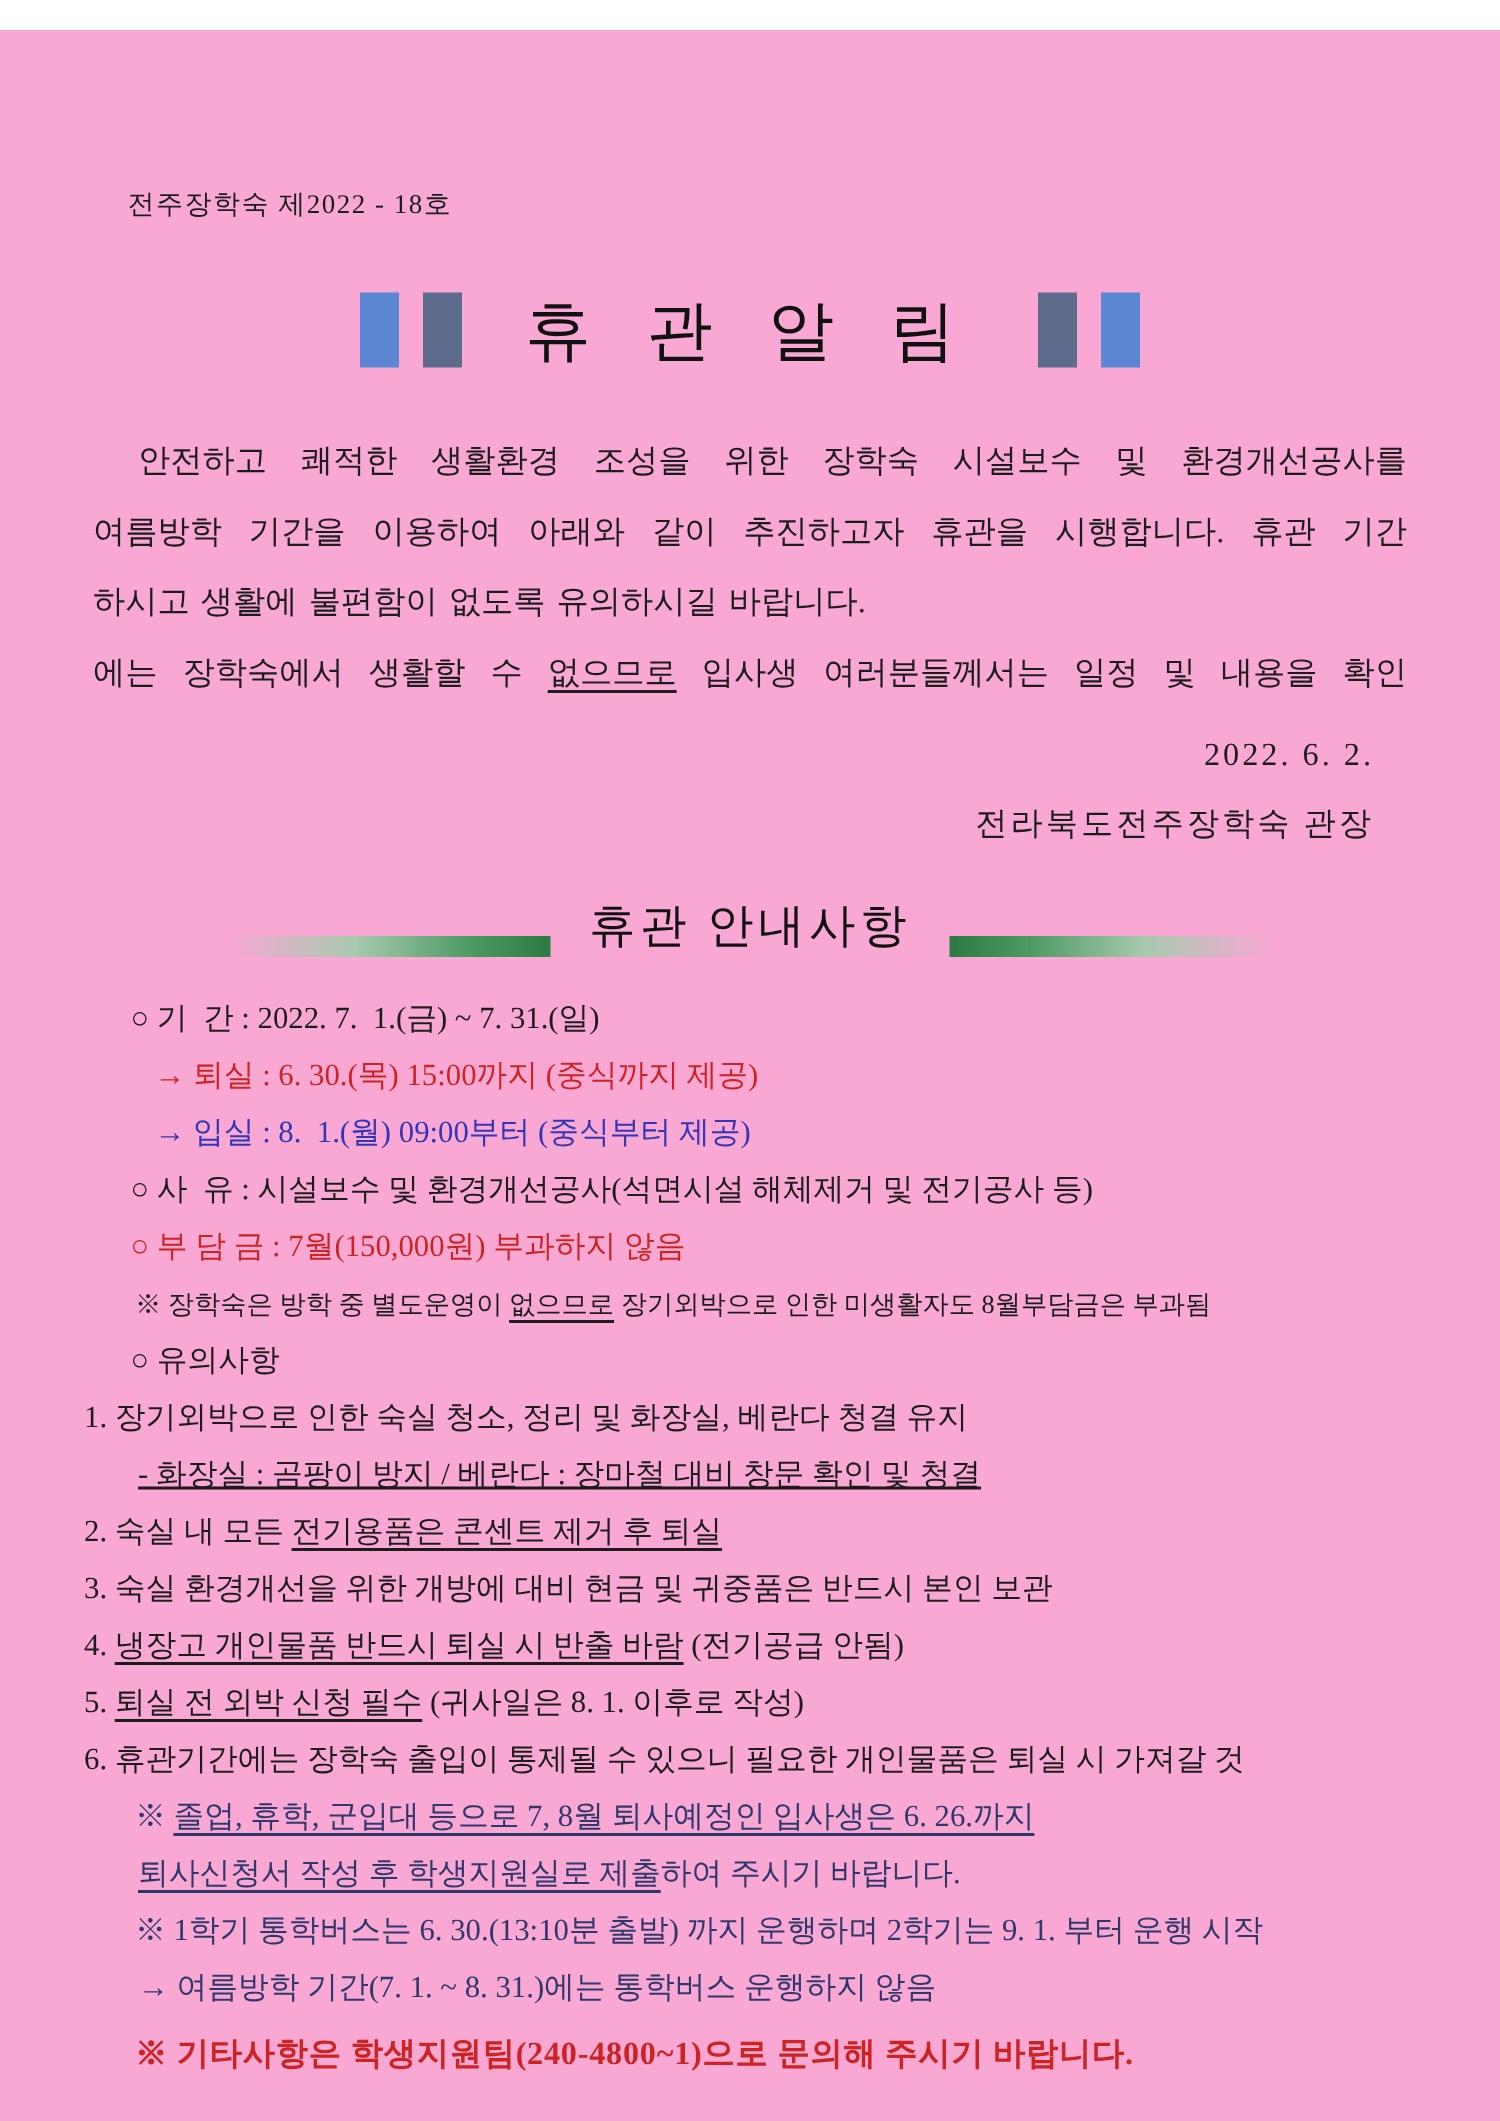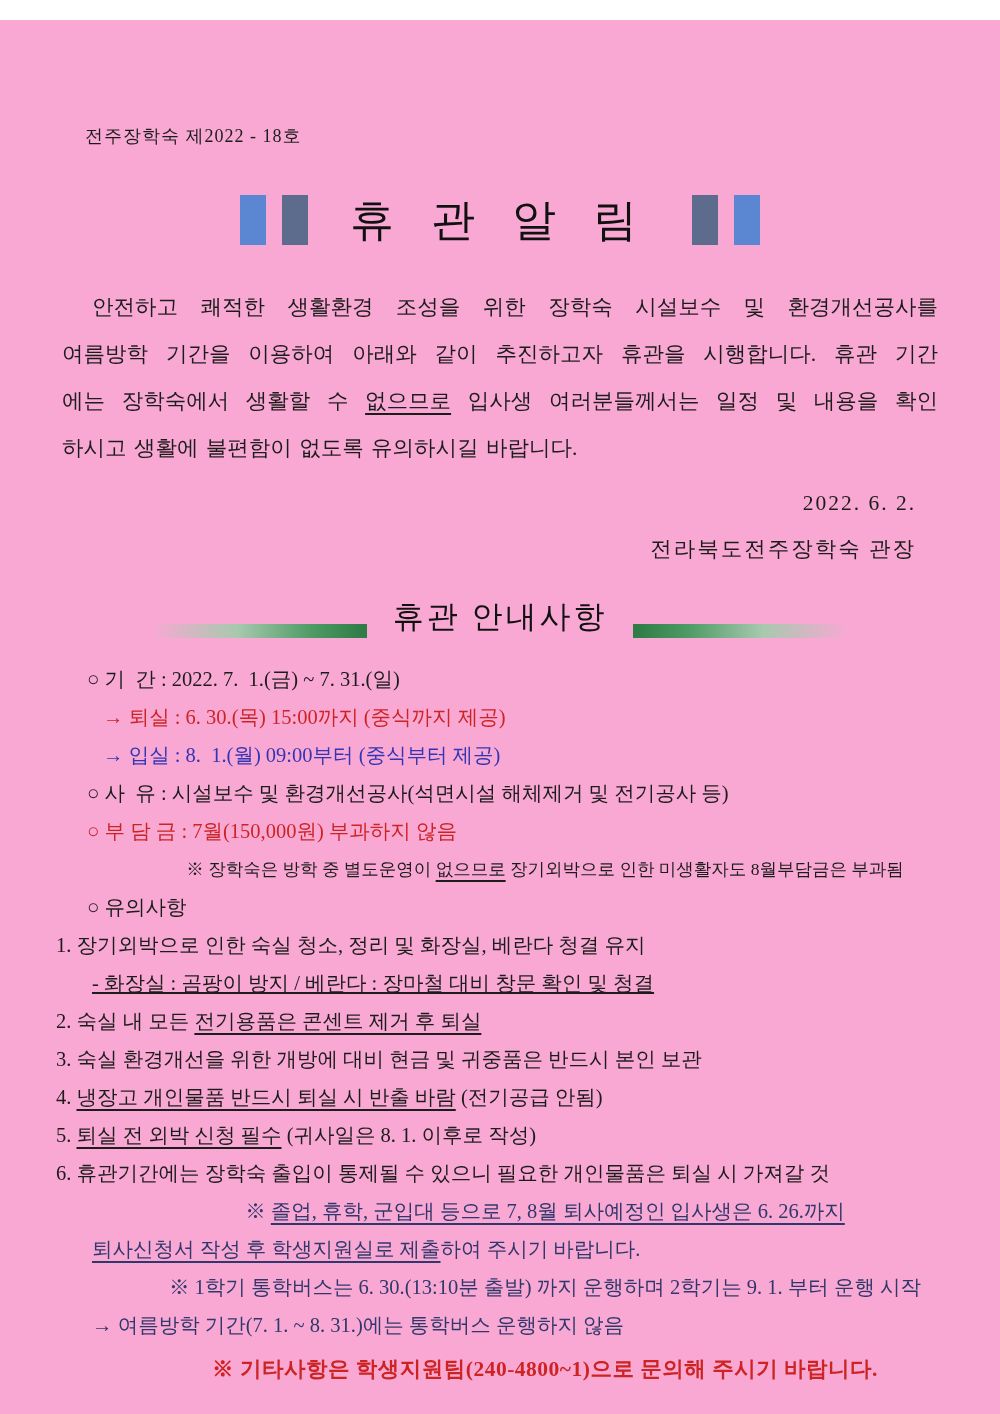--- a/index.html
+++ b/index.html
@@ -28,21 +28,21 @@
   .section-header { margin-top:24px; display:flex; align-items:flex-end; justify-content:center; gap:26px; }
   .gbar { width:216px; height:14px; display:inline-block; }
   .gbar-left  { background:linear-gradient(to right, rgba(245,248,245,0), #a7c9ae 40%, #4d9a64 75%, #2f7c47 98%); }
   .gbar-right { background:linear-gradient(to left,  rgba(245,248,245,0), #a7c9ae 40%, #4d9a64 75%, #2f7c47 98%); }
   .section-title { font-size:31px; letter-spacing:3px; color:#111; }
 
   .list { margin-top:22px; font-size:20.5px; }
   .line { line-height:38px; white-space:pre-wrap; }
   .l-circ { padding-left:87px; }
   .l-arrow { padding-left:103px; }
-  .l-note { padding-left:90px;text-align:center; }
+  .l-note { padding-left:90px; }
   .l-cont { padding-left:92px; }
   .l-num  { padding-left:56px; }
   .l-dash { padding-left:92px;text-decoration:underline; }
   .small { font-size:17.5px; }
   .red  { color:#cc2423; }
   .blue { color:#3336b4; }
   .navy { color:#30386b; }
   .contact { font-size:21.5px; font-weight:600; margin-top:6px; letter-spacing:0.5px; }
   .u { text-decoration:underline; text-underline-offset:5px; text-decoration-thickness:1.5px; }
 </style>
@@ -57,22 +57,22 @@
     <span class="sq sq-light"></span>
     <span class="sq sq-dark"></span>
     <h1 class="title">휴 관 알 림</h1>
     <span class="sq sq-dark"></span>
     <span class="sq sq-light"></span>
   </div>
 
   <div class="intro">
     <div class="intro-line just indent1">안전하고 쾌적한 생활환경 조성을 위한 장학숙 시설보수 및 환경개선공사를</div>
     <div class="intro-line just">여름방학 기간을 이용하여 아래와 같이 추진하고자 휴관을 시행합니다. 휴관 기간</div>
+    <div class="intro-line">하시고 생활에 불편함이 없도록 유의하시길 바랍니다.</div>
     <div class="intro-line just"><span>에는 장학숙에서 생활할 수 </span><span class="u">없으므로</span><span> 입사생 여러분들께서는 일정 및 내용을 확인</span></div>
-    <div class="intro-line">하시고 생활에 불편함이 없도록 유의하시길 바랍니다.</div>
   </div>
 
   <div class="sign-block">
     <div>2022. 6. 2.</div>
     <div>전라북도전주장학숙 관장</div>
   </div>
 
   <div class="section-header">
     <span class="gbar gbar-left"></span>
     <span class="section-title">휴관 안내사항</span>

